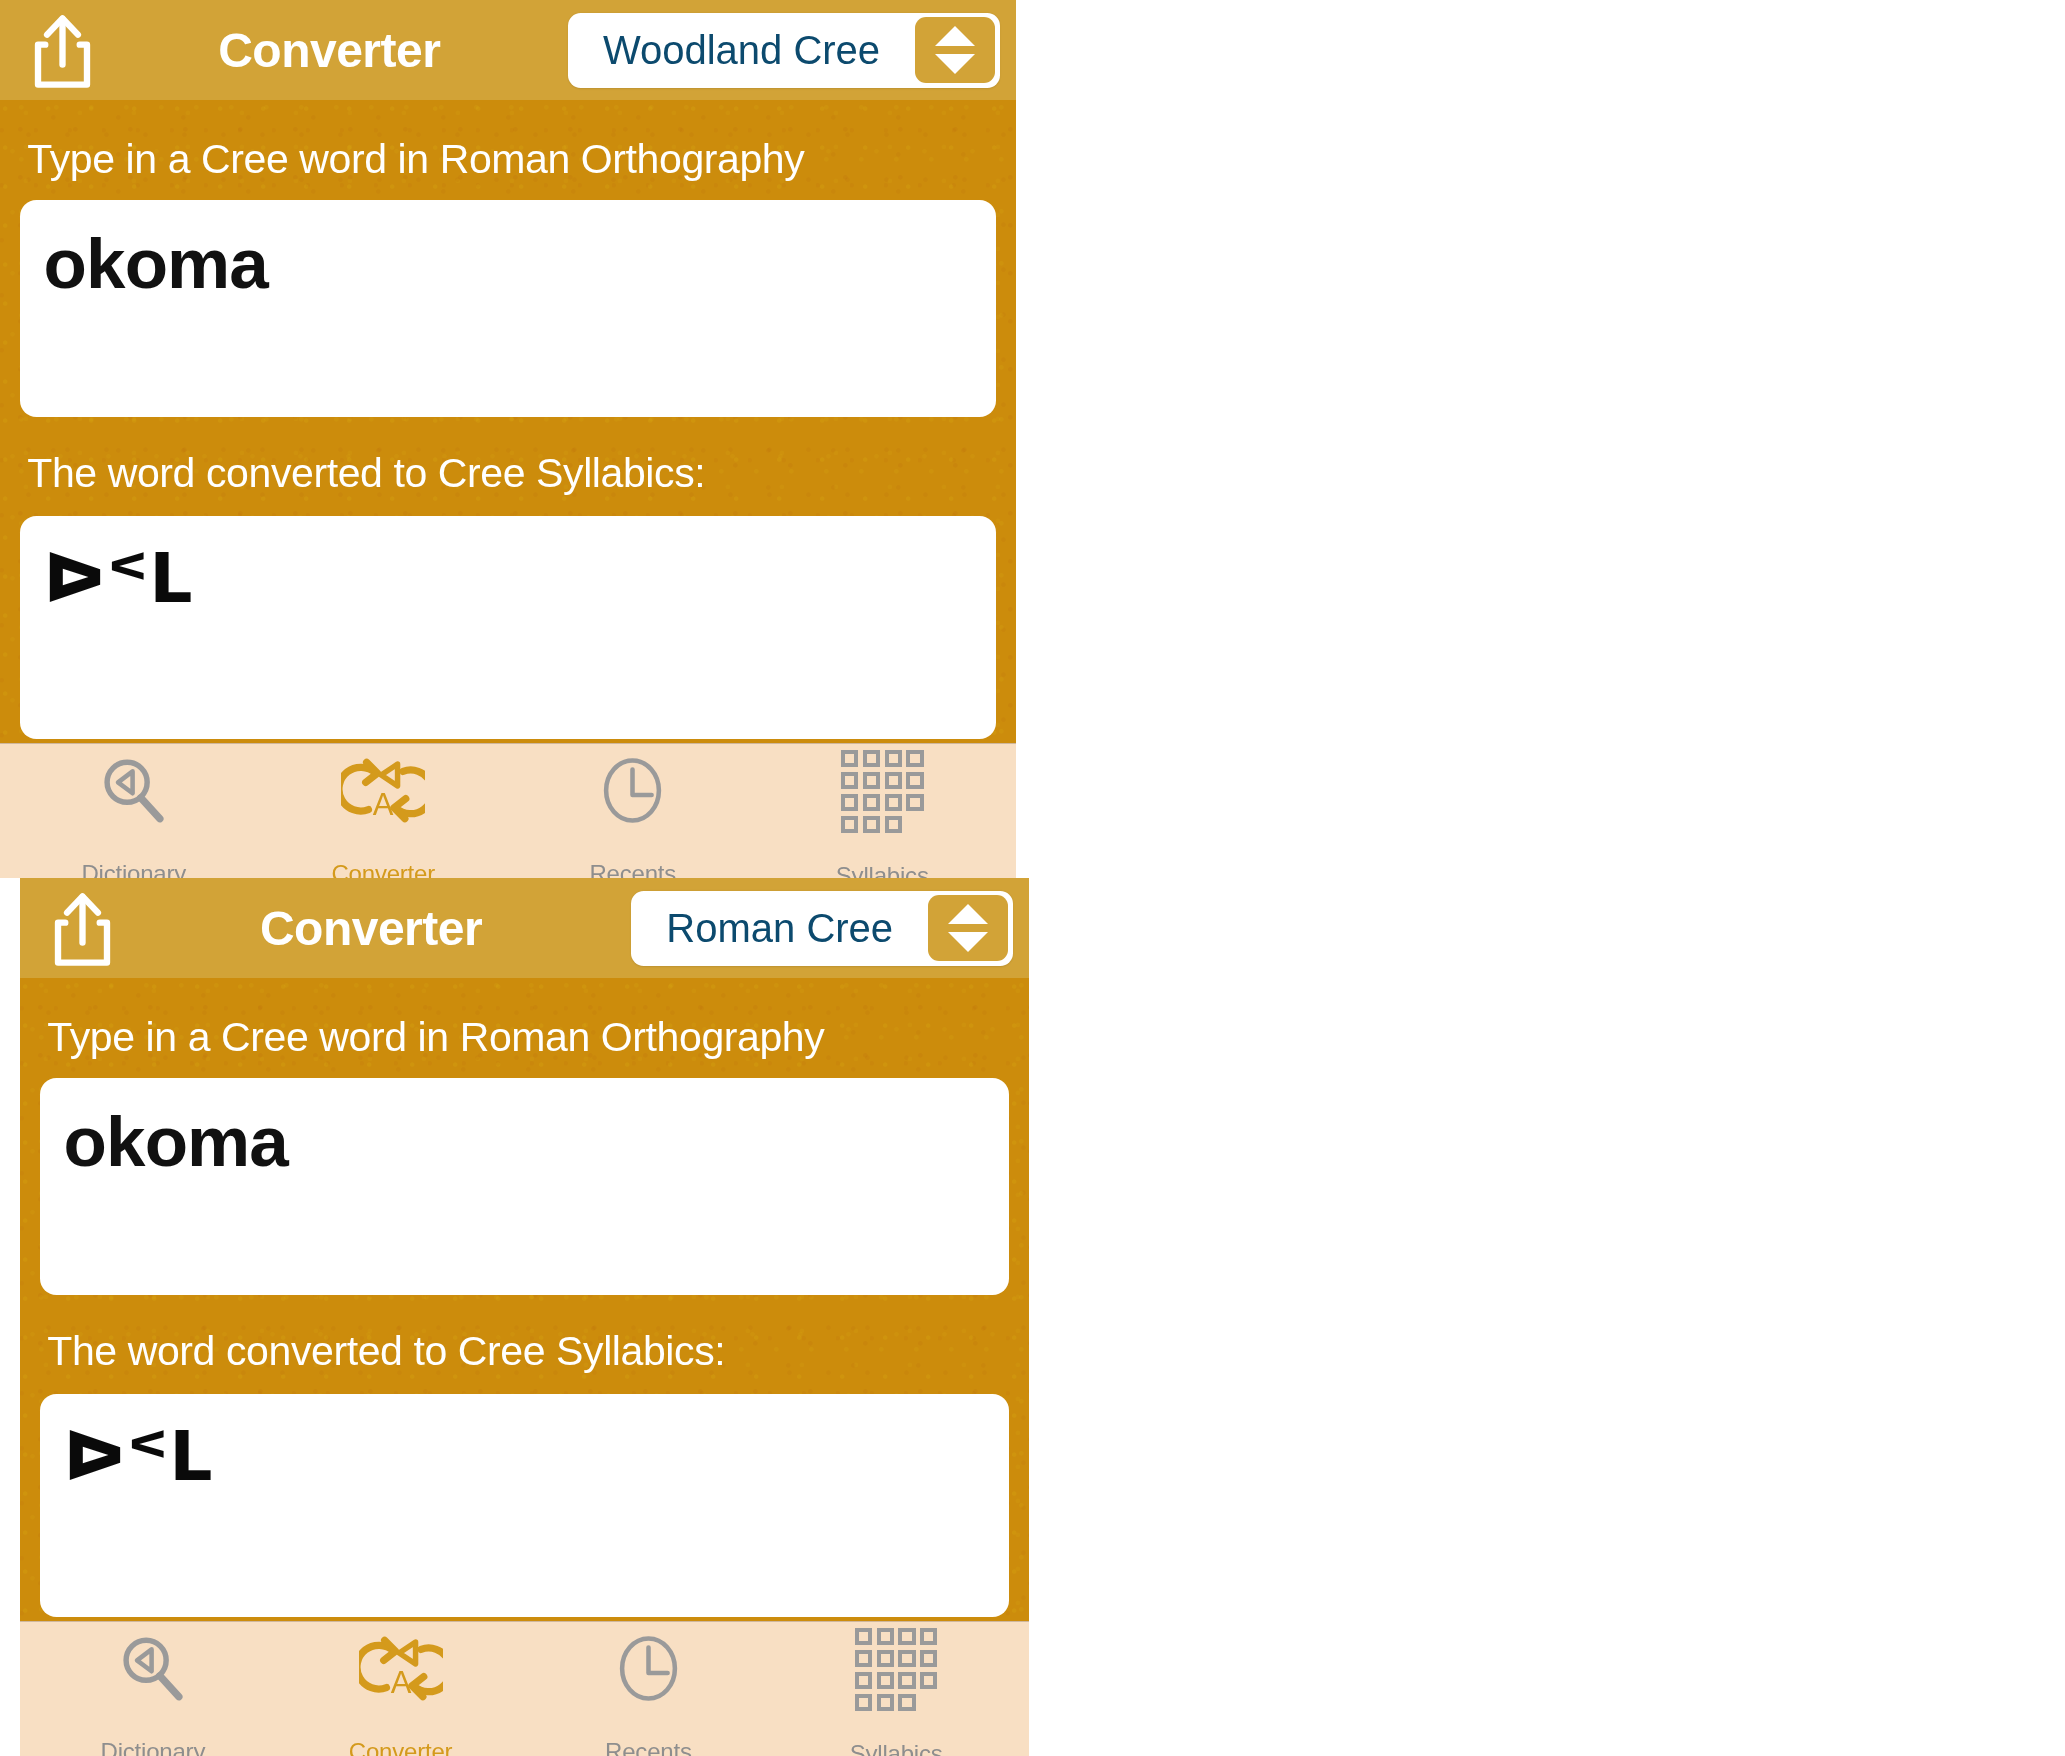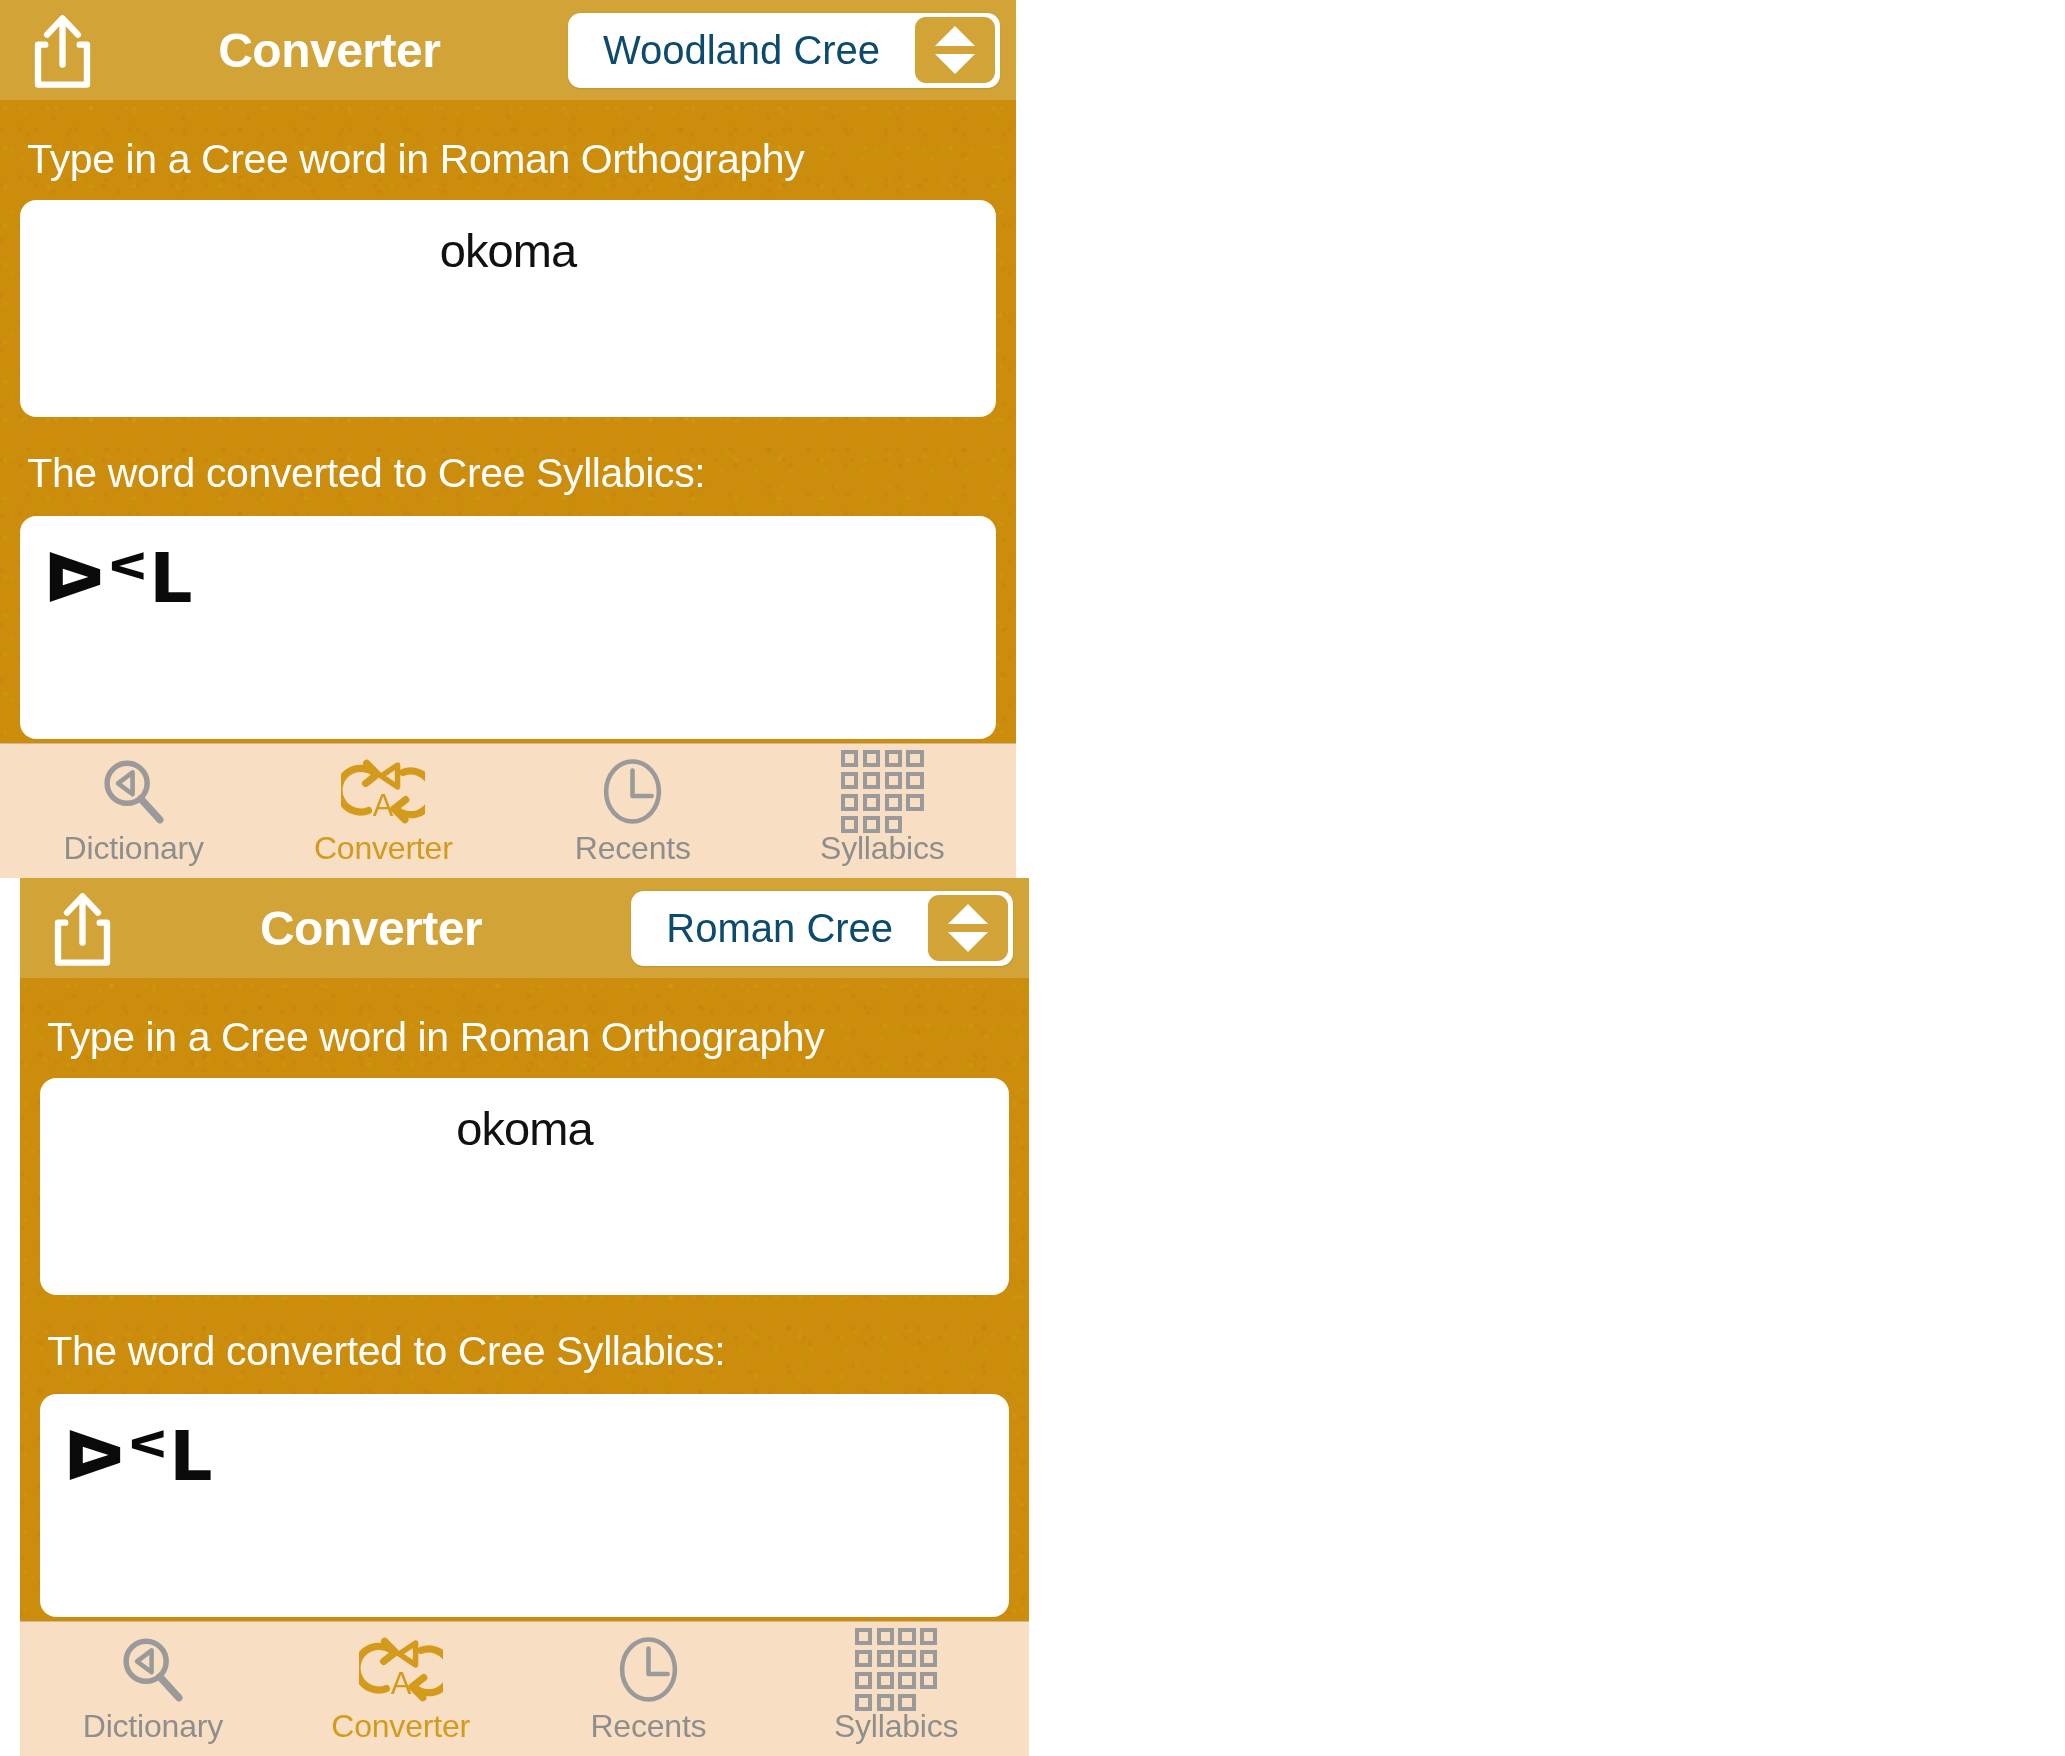--- a/index.html
+++ b/index.html
@@ -149,26 +149,25 @@
   .textbox {
     background: #ffffff;
     border-radius: 16.4px;
     overflow: hidden;
     padding: 25.5px 23.6px;
   }
   .textbox.input-box  { height: 356px; }
   .textbox.output-box { height: 368px; }
 
   .roman-text {
-    font-size: 47px;
+    font-size: 71px;
     line-height: 1.08;
     color: #111111;
-    font-weight: 400;
+    font-weight: 700;
     letter-spacing: -0.9px;
-    text-align: center;
   }
   .syllabic-text {
     font-size: 69px;
     line-height: 1.1;
     color: #0a0a0a;
     letter-spacing: 1.8px;
     font-family: "DejaVu Sans", sans-serif;
     font-weight: bold;
   }
   .spacer-fill { flex: 1 1 auto; }
@@ -188,24 +187,25 @@
     display: flex;
     flex-direction: column;
     align-items: center;
     justify-content: flex-start;
     padding-top: 11px;
     gap: 3.6px;
   }
   .tab-icon { height: 73px; display: flex; align-items: center; justify-content: center; }
   .tab-icon svg { display: block; }
   .tab-label {
-    font-size: 32px;
+    font-size: 24px;
     color: #8e8e8e;
     line-height: 1;
     letter-spacing: -0.2px;
+    margin-top: 32px;
   }
   .tab.active .tab-label { color: #d49a1c; }
 
   
   .grid-icon { display: grid; grid-template-columns: repeat(4, 17.3px); gap: 4.5px; }
   .grid-icon i {
     display: block; width: 17.3px; height: 17.3px;
     border: 4.5px solid #9a9a9a; background: transparent;
   }
   .grid-icon i.hidden { border-color: transparent; }

